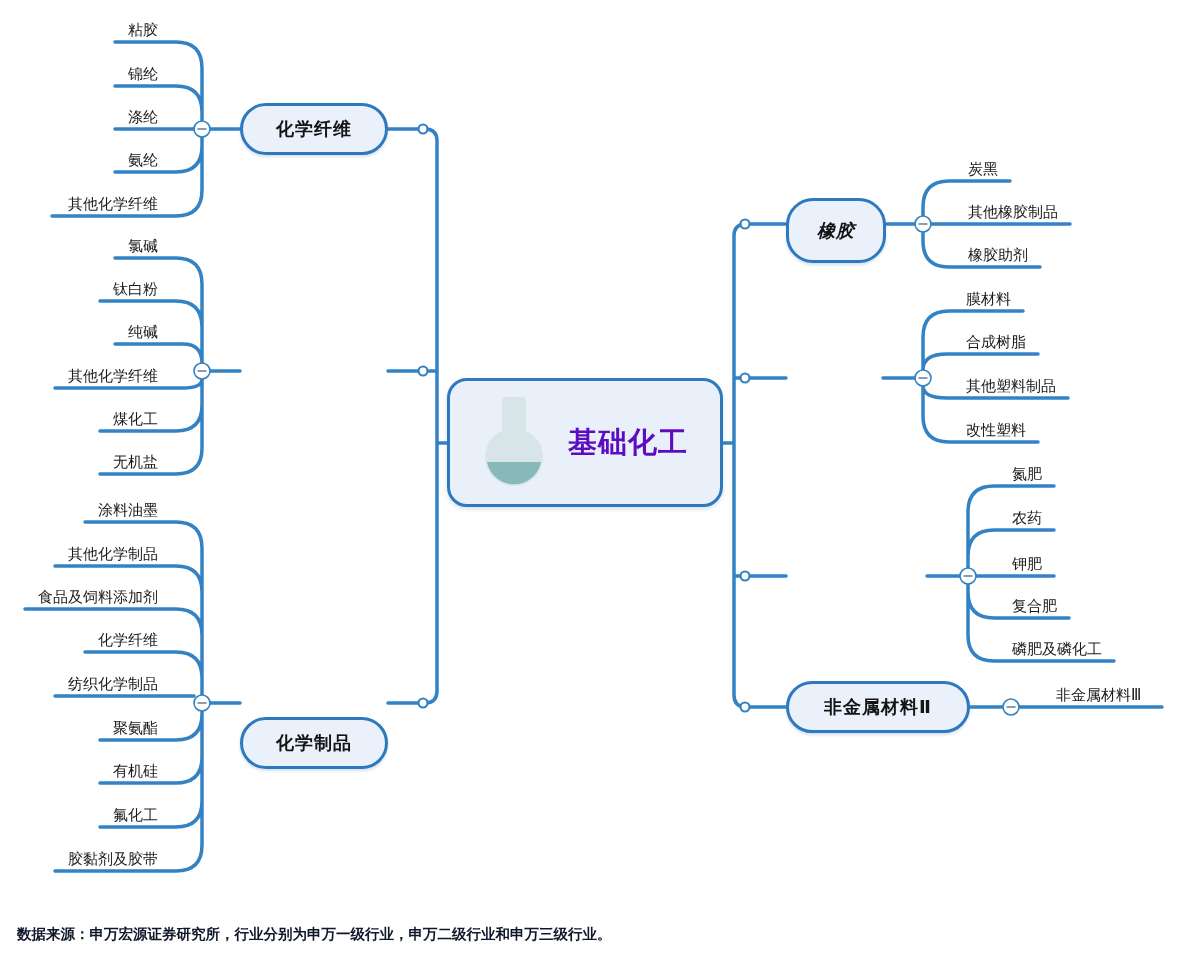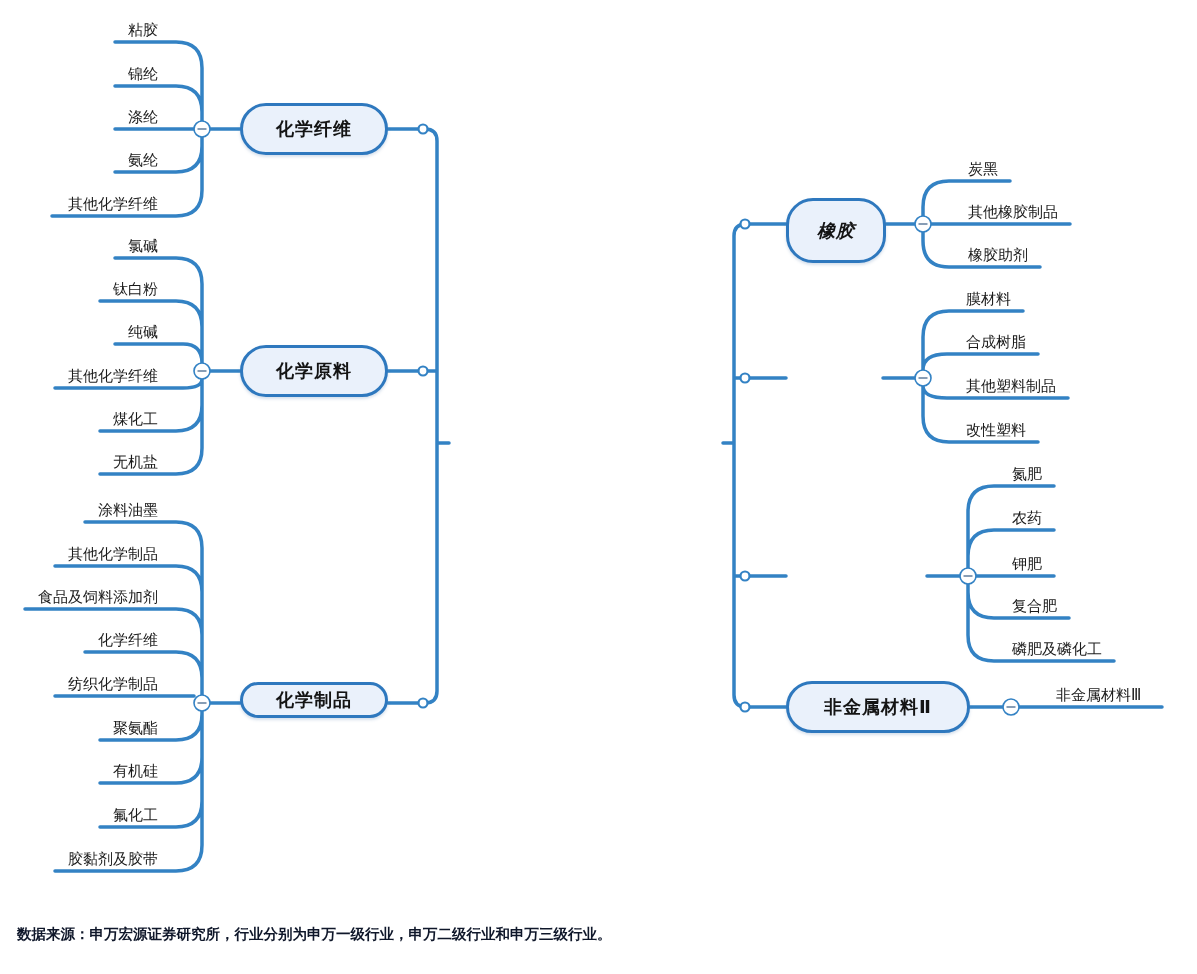--- a/index.html
+++ b/index.html
@@ -97,28 +97,33 @@
         <circle cx="968" cy="576" r="8" fill="#fff" stroke="#3382C4" stroke-width="1.6"></circle>
         <line x1="963.5" y1="576" x2="972.5" y2="576" stroke="#5F7C9C" stroke-width="1.5"></line>
       </g>
       <g>
         <circle cx="1011" cy="707" r="8" fill="#fff" stroke="#3382C4" stroke-width="1.6"></circle>
         <line x1="1006.5" y1="707" x2="1015.5" y2="707" stroke="#5F7C9C" stroke-width="1.5"></line>
       </g>
     </g>
   </svg>
 
+  <div class="center-topic" style="left:447px;top:378px;width:276px;height:129px;">
+    <svg width="64" height="92" viewBox="0 0 64 92">
+      <rect x="20" y="0" width="24" height="34" rx="4" fill="#D7E5E9"></rect>
+      <circle cx="32" cy="60" r="29" fill="#D7E5E9"></circle>
+      <path d="M5,65 A27.5,27.5 0 0 0 59,65 Z" fill="#87B8BA"></path>
+    </svg>
+    <span class="label">基础化工</span>
+  </div>
 
   <div class="topic" style="left:240px;top:103px;width:148px;height:52px;">
     <span>化学纤维</span>
   </div>
-  <div class="topic" style="left:240px;top:345px;width:148px;height:52px;">
-    <span>化学原料</span>
-  </div>
-  <div class="topic" style="left:240px;top:682px;width:148px;height:36px;">
+  <div class="topic" style="left:240px;top:717px;width:148px;height:52px;">
     <span>化学制品</span>
   </div>
 
   <div class="topic" style="left:786px;top:198px;width:100px;height:65px;font-style:italic;">
     <span>橡胶</span>
   </div>
   <div class="topic" style="left:786px;top:681px;width:184px;height:52px;">
     <span>非金属材料Ⅱ</span>
   </div>
 

